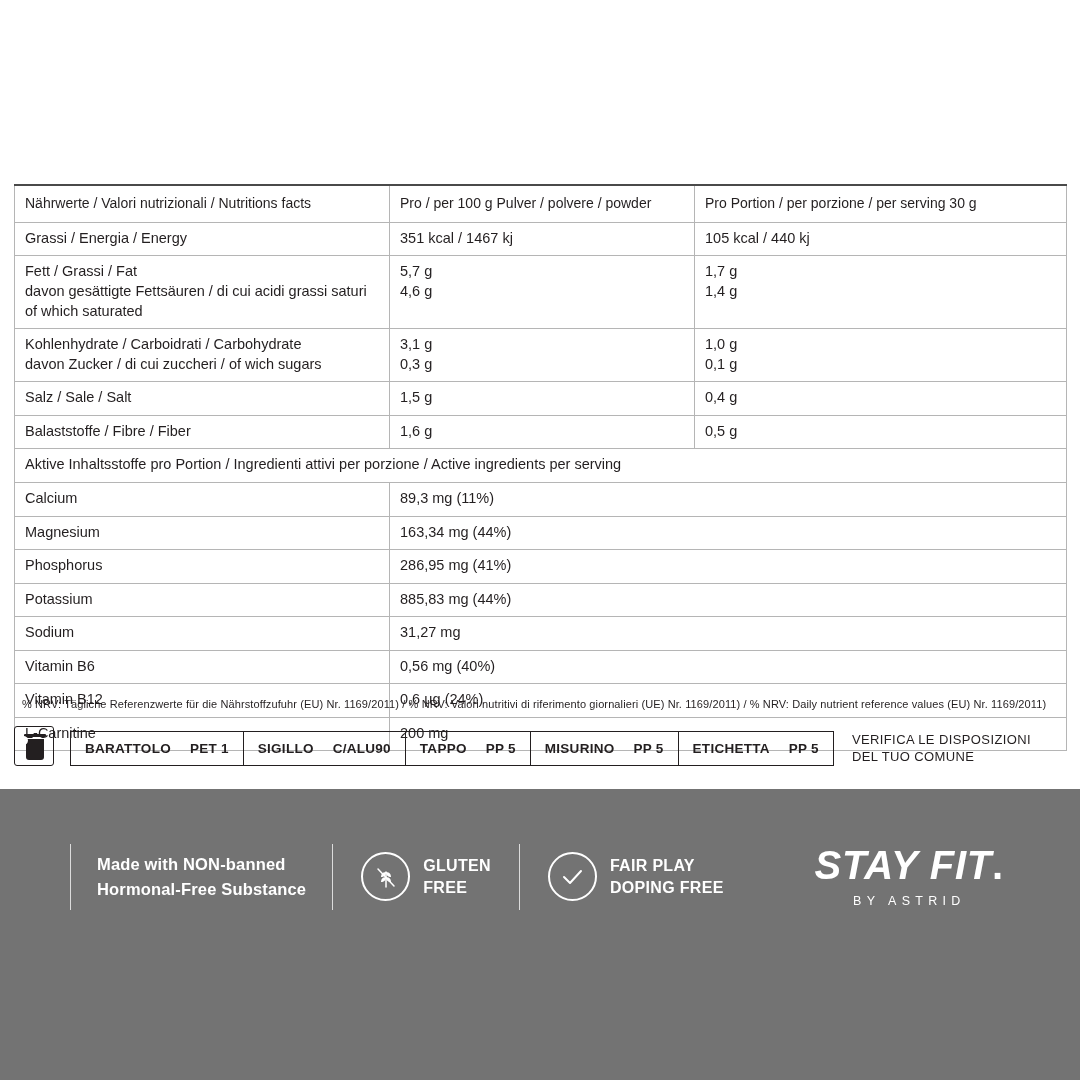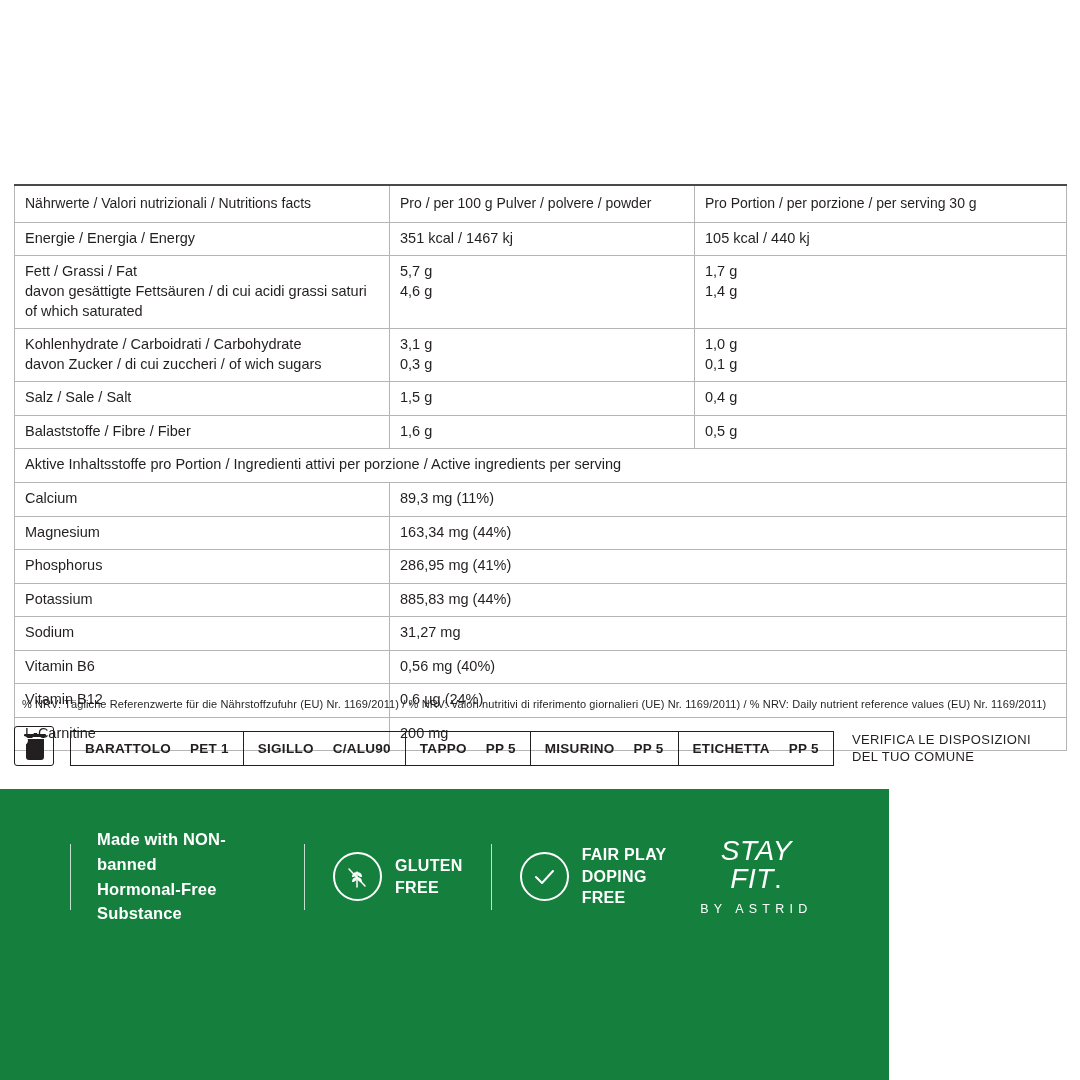--- a/index.html
+++ b/index.html
@@ -137,23 +137,23 @@
     letter-spacing: 0.03em;
     color: #231f20;
     white-space: pre-line;
   }
 
   
   .footer {
     position: absolute;
     left: 0;
     top: 789px;
-    width: 889px;
+    width: 1080px;
     height: 291px;
-    background: #15803d;
+    background: #737373;
     color: #ffffff;
   }
   .footer-inner {
     position: absolute;
     top: 0;
     left: 0;
     right: 0;
     height: 175px;
     display: flex;
     align-items: center;
@@ -194,22 +194,22 @@
     font-weight: bold;
     white-space: pre-line;
     letter-spacing: 0.02em;
   }
   .brand {
     margin-left: auto;
     padding-right: 76px;
     text-align: center;
   }
   .brand .stayfit {
-    font-size: 28px;
-    font-weight: normal;
+    font-size: 40px;
+    font-weight: bold;
     letter-spacing: 0.02em;
     font-style: italic;
     line-height: 1;
   }
   .brand .stayfit .dot { font-style: normal; }
   .brand .byastrid {
     font-size: 12.5px;
     letter-spacing: 0.42em;
     margin-top: 9px;
   }
@@ -228,21 +228,21 @@
       </colgroup>
       <thead>
         <tr>
           <td>Nährwerte / Valori nutrizionali / Nutritions facts</td>
           <td>Pro / per 100 g Pulver / polvere / powder</td>
           <td>Pro Portion / per porzione  / per serving 30 g</td>
         </tr>
       </thead>
       <tbody>
         <tr>
-          <td class="multi-line">Energie / Energia / Energy</td>
+          <td class="multi-line">Grassi / Energia / Energy</td>
           <td class="num multi-line">351 kcal / 1467 kj</td>
           <td class="num multi-line">105 kcal / 440 kj</td>
         </tr>
         <tr>
           <td class="multi-line">Fett / Grassi / Fat
 davon gesättigte Fettsäuren / di cui acidi grassi saturi
 of which saturated</td>
           <td class="num multi-line">5,7 g
 4,6 g</td>
           <td class="num multi-line">1,7 g

